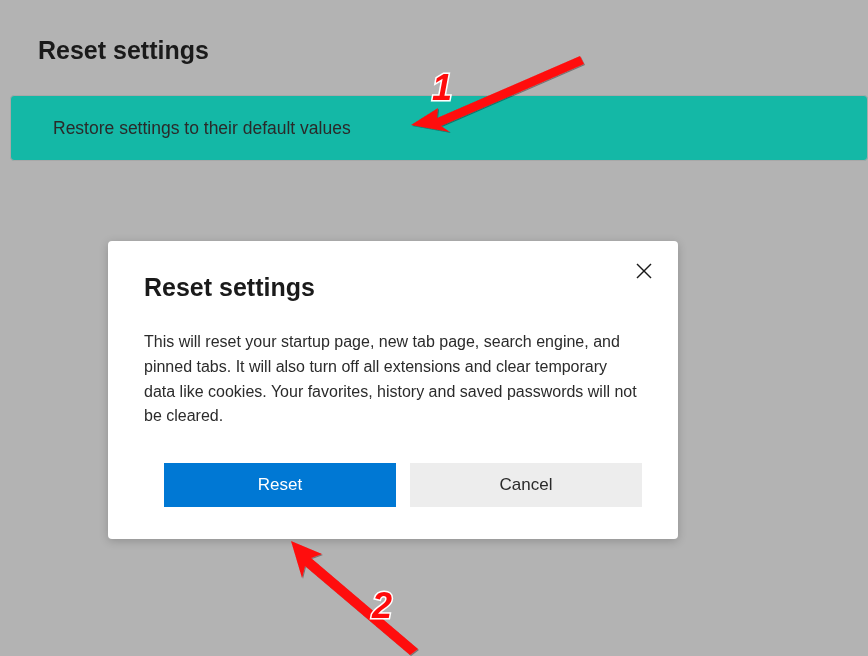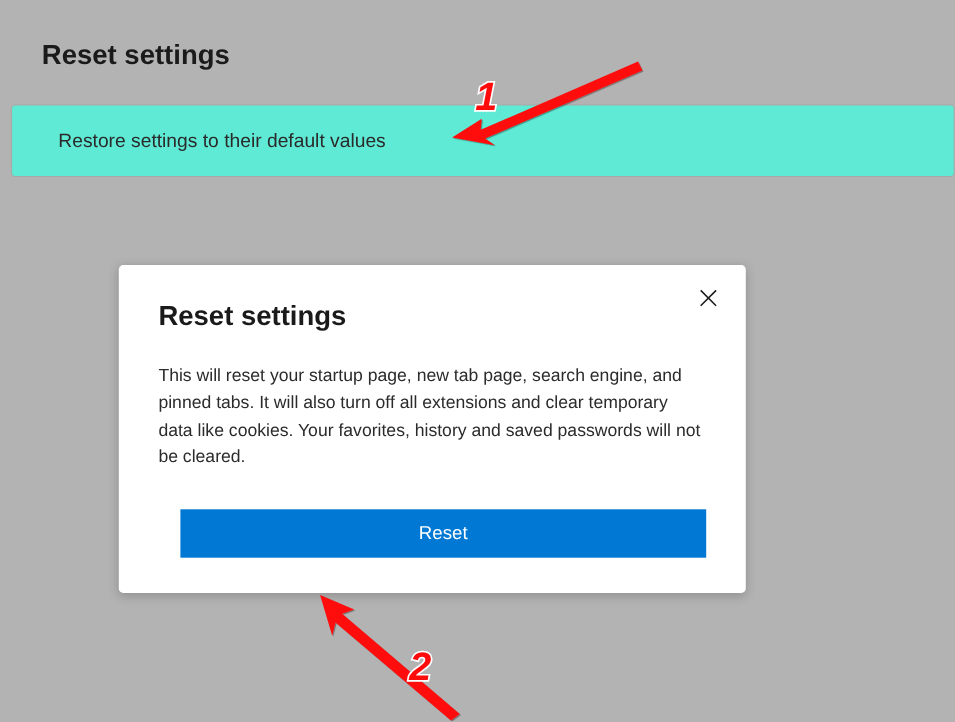--- a/index.html
+++ b/index.html
@@ -18,21 +18,21 @@
     .page-title {
       font-size: 25px;
       font-weight: 600;
       color: #1a1a1a;
       padding: 36px 0 0 38px;
     }
     .settings-row {
       margin: 30px 0 0 10px;
       width: 858px;
       height: 66px;
-      background: #5eead4;
+      background: #14b8a6;
       border: 1px solid #a8a8a8;
       border-radius: 4px;
       display: flex;
       align-items: center;
       padding: 0 42px;
       cursor: pointer;
     }
     .settings-row-label {
       font-size: 17.5px;
       color: #2a2a2a;
@@ -129,20 +129,21 @@
   <div class="modal-close">
     <svg viewBox="0 0 20 20">
       <line x1="3" y1="3" x2="17" y2="17" stroke="#1a1a1a" stroke-width="1.4"></line>
       <line x1="17" y1="3" x2="3" y2="17" stroke="#1a1a1a" stroke-width="1.4"></line>
     </svg>
   </div>
   <h2 class="modal-title">Reset settings</h2>
   <p class="modal-body">This will reset your startup page, new tab page, search engine, and pinned tabs. It will also turn off all extensions and clear temporary data like cookies. Your favorites, history and saved passwords will not be cleared.</p>
   <div class="modal-actions">
     <button class="btn btn-primary">Reset</button>
+    <button class="btn btn-secondary">Cancel</button>
   </div>
 </div>
 
 <svg class="annotation-container" width="868" height="656">
 
   <defs>
     <filter id="ds" x="-20%" y="-20%" width="140%" height="140%">
       <feDropShadow dx="1" dy="1" stdDeviation="0.6" flood-color="rgba(0,0,0,0.35)"></feDropShadow>
     </filter>
   </defs>

